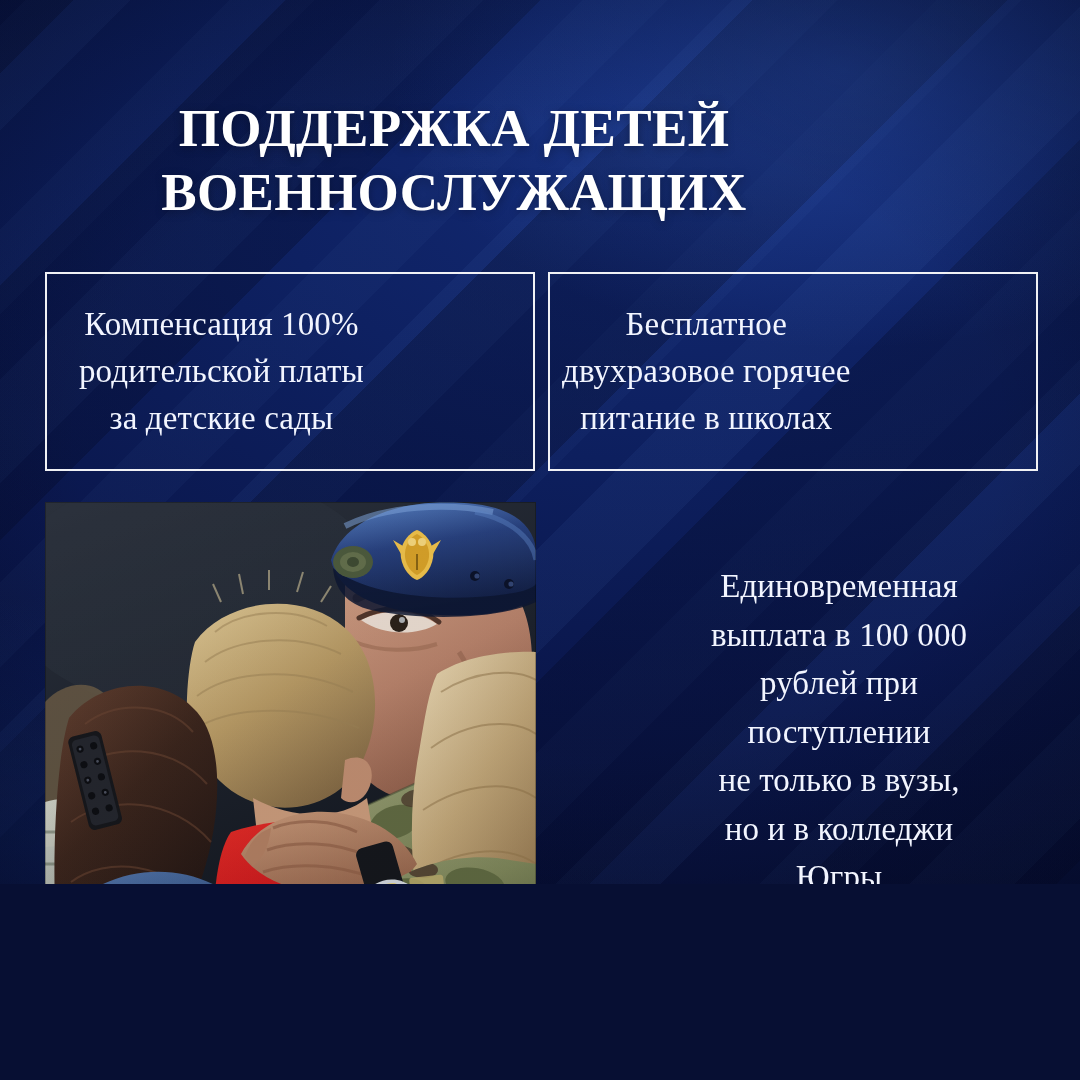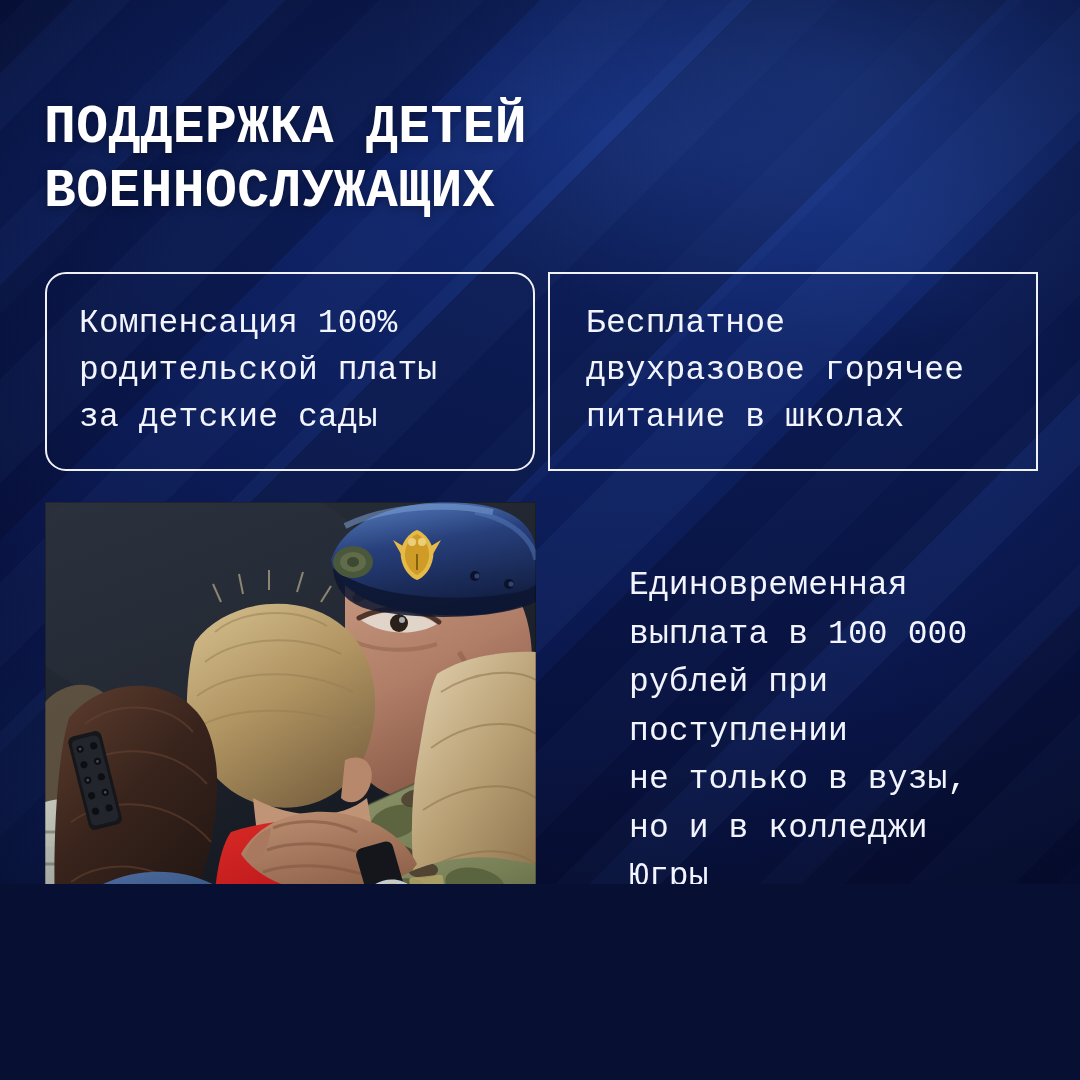--- a/index.html
+++ b/index.html
@@ -6,22 +6,23 @@
   html, body {
     margin: 0;
     padding: 0;
     background: #070f33;
   }
   .poster {
     position: relative;
     width: 1080px;
     height: 884px;
     overflow: hidden;
-    font-family: Liberation Mono, monospace;
+    font-family: Liberation Serif, serif;
     background: #0b1a52;
+    text-align: center;
   }
 
   
   .bg-base {
     position: absolute;
     inset: 0;
     background:
       radial-gradient(120% 90% at 62% 18%, #132a74 0%, #0d1f5e 38%, #0a164a 70%, #070f36 100%);
   }
   .bg-stripes {
@@ -89,32 +90,32 @@
     display: flex;
     gap: 13px;
   }
   .card {
     border: 2px solid rgba(255,255,255,0.94);
     box-sizing: border-box;
     display: flex;
     align-items: center;
     position: relative;
   }
-  .card-1 { width: 490px; border-radius: 21px; }
+  .card-1 { width: 490px; }
   .card-2 { width: 490px; }
   .card-text {
     color: #f2f5ff;
     font-size: 33px;
     font-weight: 300;
     line-height: 1.42;
     padding: 0 0 0 32px;
     white-space: pre-line;
     letter-spacing: 0.1px;
   }
-  .card-2 .card-text { padding-left: 36px; }
+  .card-2 .card-text { padding-left: 12px; }
 
   
   .photo {
     position: absolute;
     left: 45px;
     top: 502px;
     width: 491px;
     height: 461px;
     overflow: hidden;
     background: #1c222c;

